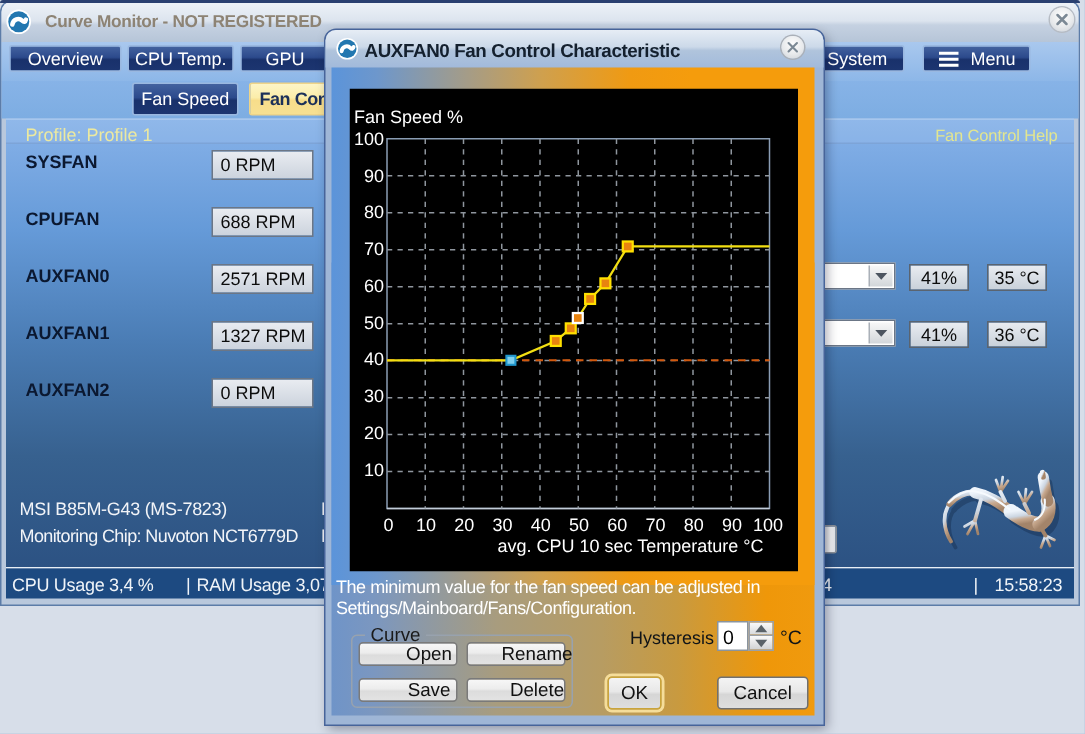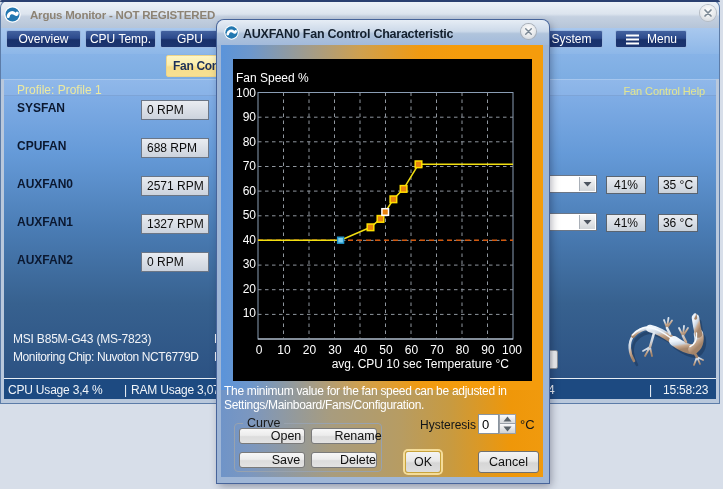--- a/index.html
+++ b/index.html
@@ -13,40 +13,41 @@
 <div class="abs" id="mainwin" style="left:0;top:0;width:720px;height:404px;border-radius:8px 8px 0 0;background:#b9c8dc;box-shadow:inset 0 0 0 1px #5c7ca8;">
 
   <div class="abs" style="left:1px;top:1px;width:718px;height:27px;border-radius:7px 7px 0 0;background:linear-gradient(#eef3f8 0%, #dce4ee 48%, #c5d1e1 58%, #b6c5d8 100%);"></div>
   <div class="abs" style="left:0;top:0;width:720px;height:2px;border-radius:8px 8px 0 0;background:#2a4070;"></div>
 
   <svg class="abs" style="left:4px;top:6px;" width="17" height="17" viewBox="0 0 17 17">
     <circle cx="8.5" cy="8.5" r="8.2" fill="#fff"></circle>
     <circle cx="8.5" cy="8.5" r="7" fill="#2277b0"></circle>
     <path d="M4.2,10.4 C4.8,6.6 8.6,5.6 10.8,7.8 C11.9,8.9 13.0,8.7 13.3,7.1" fill="none" stroke="#fff" stroke-width="3" stroke-linecap="round"></path>
   </svg>
-  <div class="abs" style="left:30px;top:9px;font-size:11.5px;letter-spacing:-0.2px;font-weight:bold;color:#8d8374;">Argus Monitor - NOT REGISTERED</div>
+  <div class="abs" style="left:30px;top:9px;font-size:11.5px;letter-spacing:-0.2px;font-weight:bold;color:#8d8374;">Curve Monitor - NOT REGISTERED</div>
 
   <div class="abs" style="left:700px;top:5px;width:16px;height:16px;border-radius:50%;background:radial-gradient(circle at 50% 35%, #fdfdfd 0%, #e8eaec 55%, #cdd2d8 100%);box-shadow:0 0 0 1px #b6bcc4;"></div>
   <svg class="abs" style="left:700px;top:5px;" width="16" height="16" viewBox="0 0 16 16">
       <path d="M5 5 L11 11 M11 5 L5 11" stroke="#7b8894" stroke-width="1.7" stroke-linecap="round"></path>
     </svg>
 
   <div class="abs" style="left:1px;top:28px;width:718px;height:26px;background:linear-gradient(#a9c8ee,#8db7e8);"></div>
 
   <div class="abs" style="left:1px;top:54px;width:718px;height:25px;background:linear-gradient(#87b3e7,#7dade2);"></div>
 
   <div class="abs tab1" style="left:6px;top:30px;width:75px;">Overview</div>
   <div class="abs tab1" style="left:85px;top:30px;width:71px;">CPU Temp.</div>
   <div class="abs tab1" style="left:160px;top:30px;width:60px;">GPU</div>
   <div class="abs tab1" style="left:540px;top:30px;width:63px;">System</div>
   <div class="abs tab1" style="left:615px;top:30px;width:72px;">
     <svg width="15" height="11" viewBox="0 0 15 11" style="margin-right:7px;">
         <path d="M1 1.5 H14 M1 5.5 H14 M1 9.5 H14" stroke="#fff" stroke-width="2"></path>
       </svg>Menu</div>
 
+  <div class="abs tab2" style="left:88px;top:55px;width:71px;">Fan Speed</div>
   <div class="abs tab2sel" style="left:166px;top:55px;width:62px;white-space:nowrap;overflow:hidden;">Fan Contr</div>
 
   <div class="abs" style="left:4px;top:79px;width:712px;height:300px;background:linear-gradient(#87b2e9 0%, #659ad8 25%, #4a7cb4 50%, #37618f 75%, #2c5283 100%);">
     <div class="abs" style="left:0;top:0;width:712px;height:1px;background:#a7c7ee;"></div>
     <div class="abs" style="left:0;top:1px;width:712px;height:16px;background:rgba(255,255,255,0.08);border-bottom:1px solid rgba(20,40,80,0.10);"></div>
     <div class="abs" style="left:13px;top:4px;font-size:12px;color:#ece9a0;">Profile: Profile 1</div>
     <div class="abs" style="right:11px;top:6px;font-size:11px;letter-spacing:-0.1px;color:#e3e68f;">Fan Control Help</div>
 
     <div class="abs fanlabel" style="left:13px;top:22px;">SYSFAN</div>
     <div class="abs fanlabel" style="left:13px;top:60px;">CPUFAN</div>

